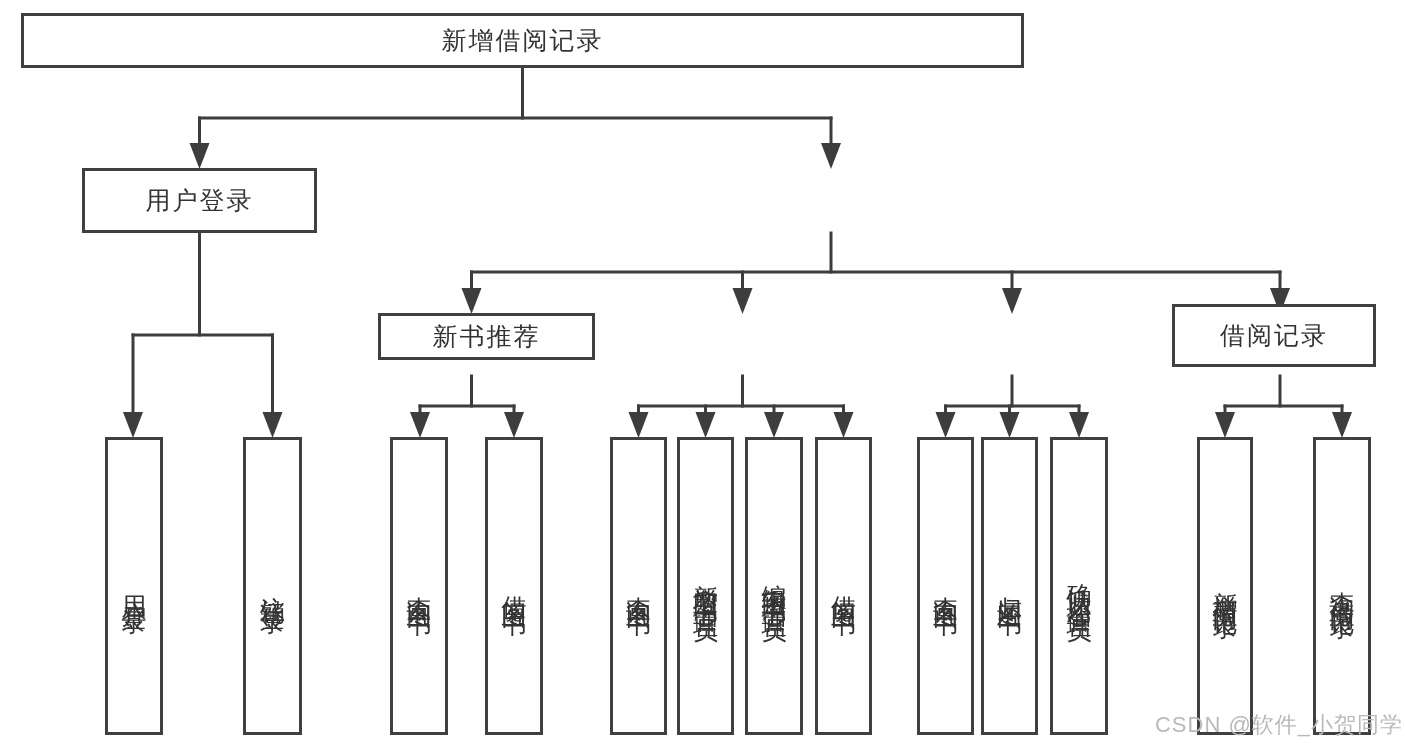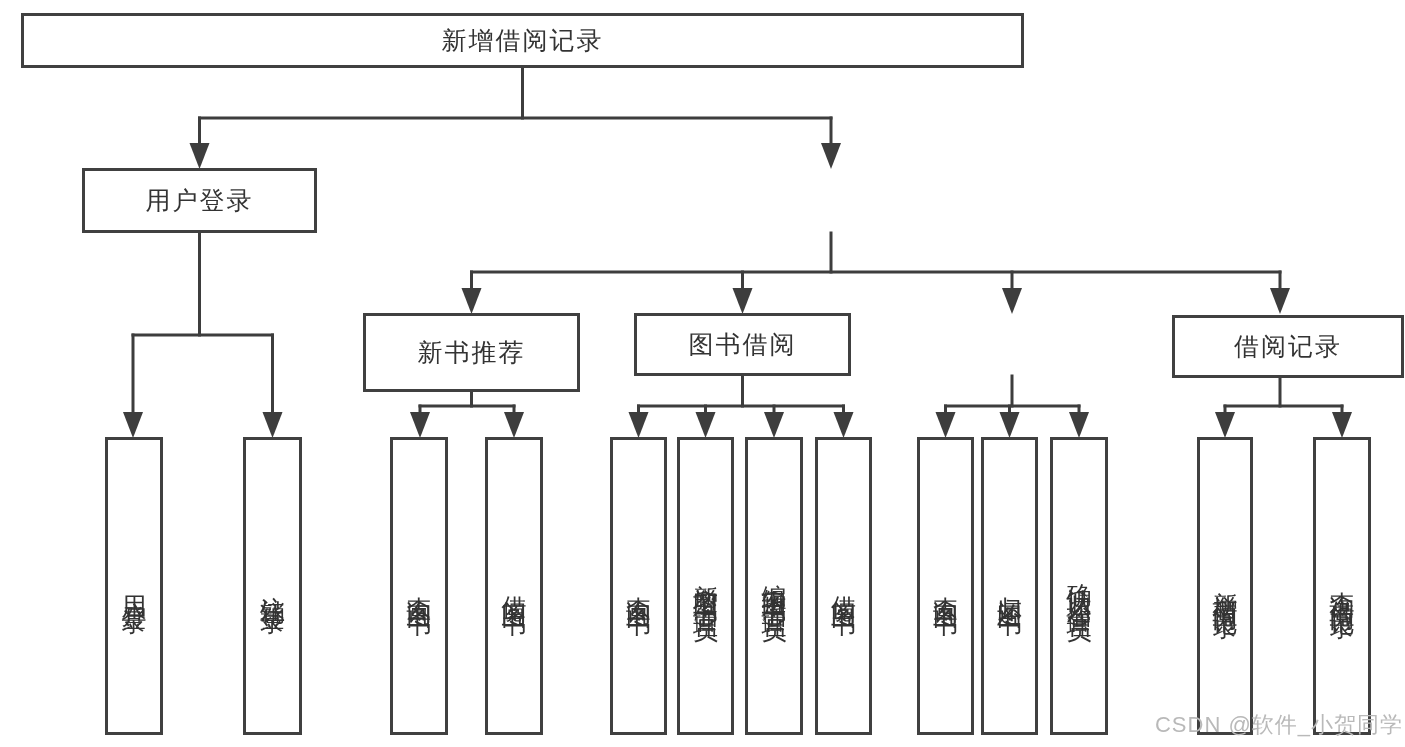--- a/index.html
+++ b/index.html
@@ -112,27 +112,24 @@
     </svg>
 
   <div class="box h" style="left:21px;top:13px;width:1003px;height:55px">
     <span>新增借阅记录</span>
   </div>
 
   <div class="box h" style="left:82px;top:168px;width:235px;height:65px">
     <span>用户登录</span>
   </div>
 
-  <div class="box h" style="left:363px;top:313px;width:217px;height:79px">
+  <div class="box h" style="left:378px;top:313px;width:217px;height:47px">
     <span>新书推荐</span>
   </div>
-  <div class="box h" style="left:634px;top:313px;width:217px;height:63px">
-    <span>图书借阅</span>
-  </div>
-  <div class="box h" style="left:1172px;top:315px;width:232px;height:63px">
+  <div class="box h" style="left:1172px;top:304px;width:204px;height:63px">
     <span>借阅记录</span>
   </div>
 
   <div class="box v" style="left:105px;top:437px;width:58px;height:298px">
     <span class="vt">用户登录</span>
   </div>
   <div class="box v" style="left:243px;top:437px;width:59px;height:298px">
     <span class="vt">注销登录</span>
   </div>
 

